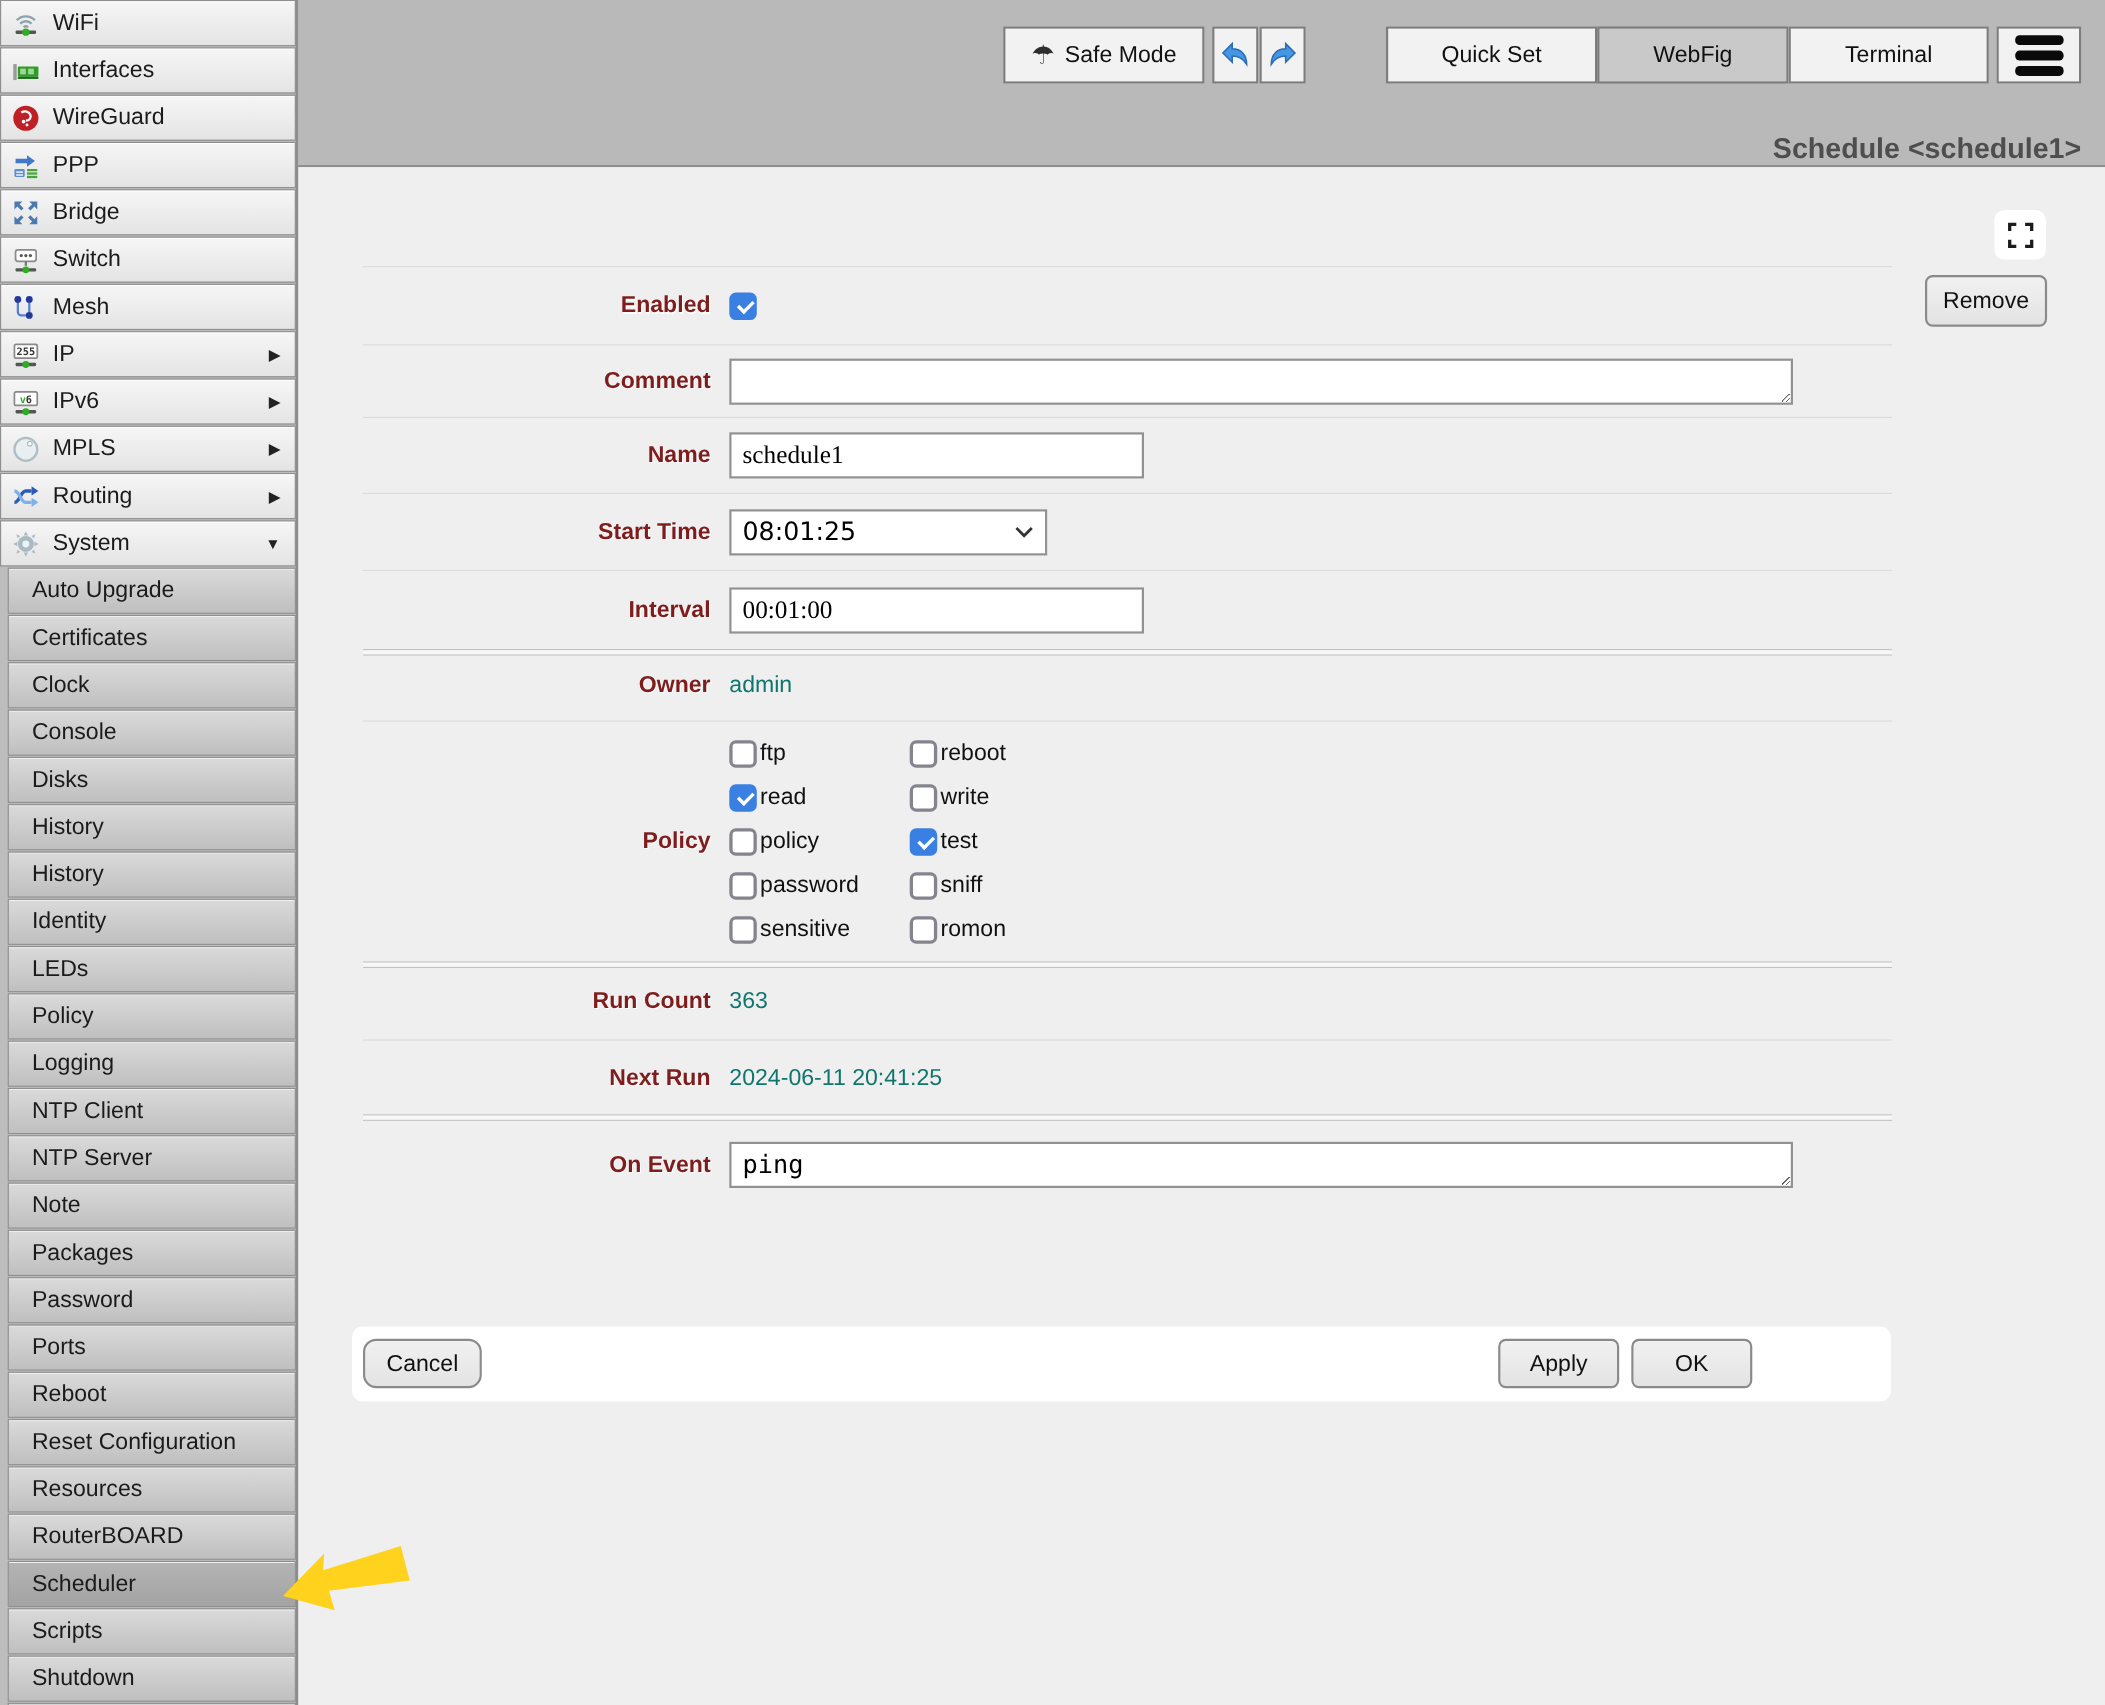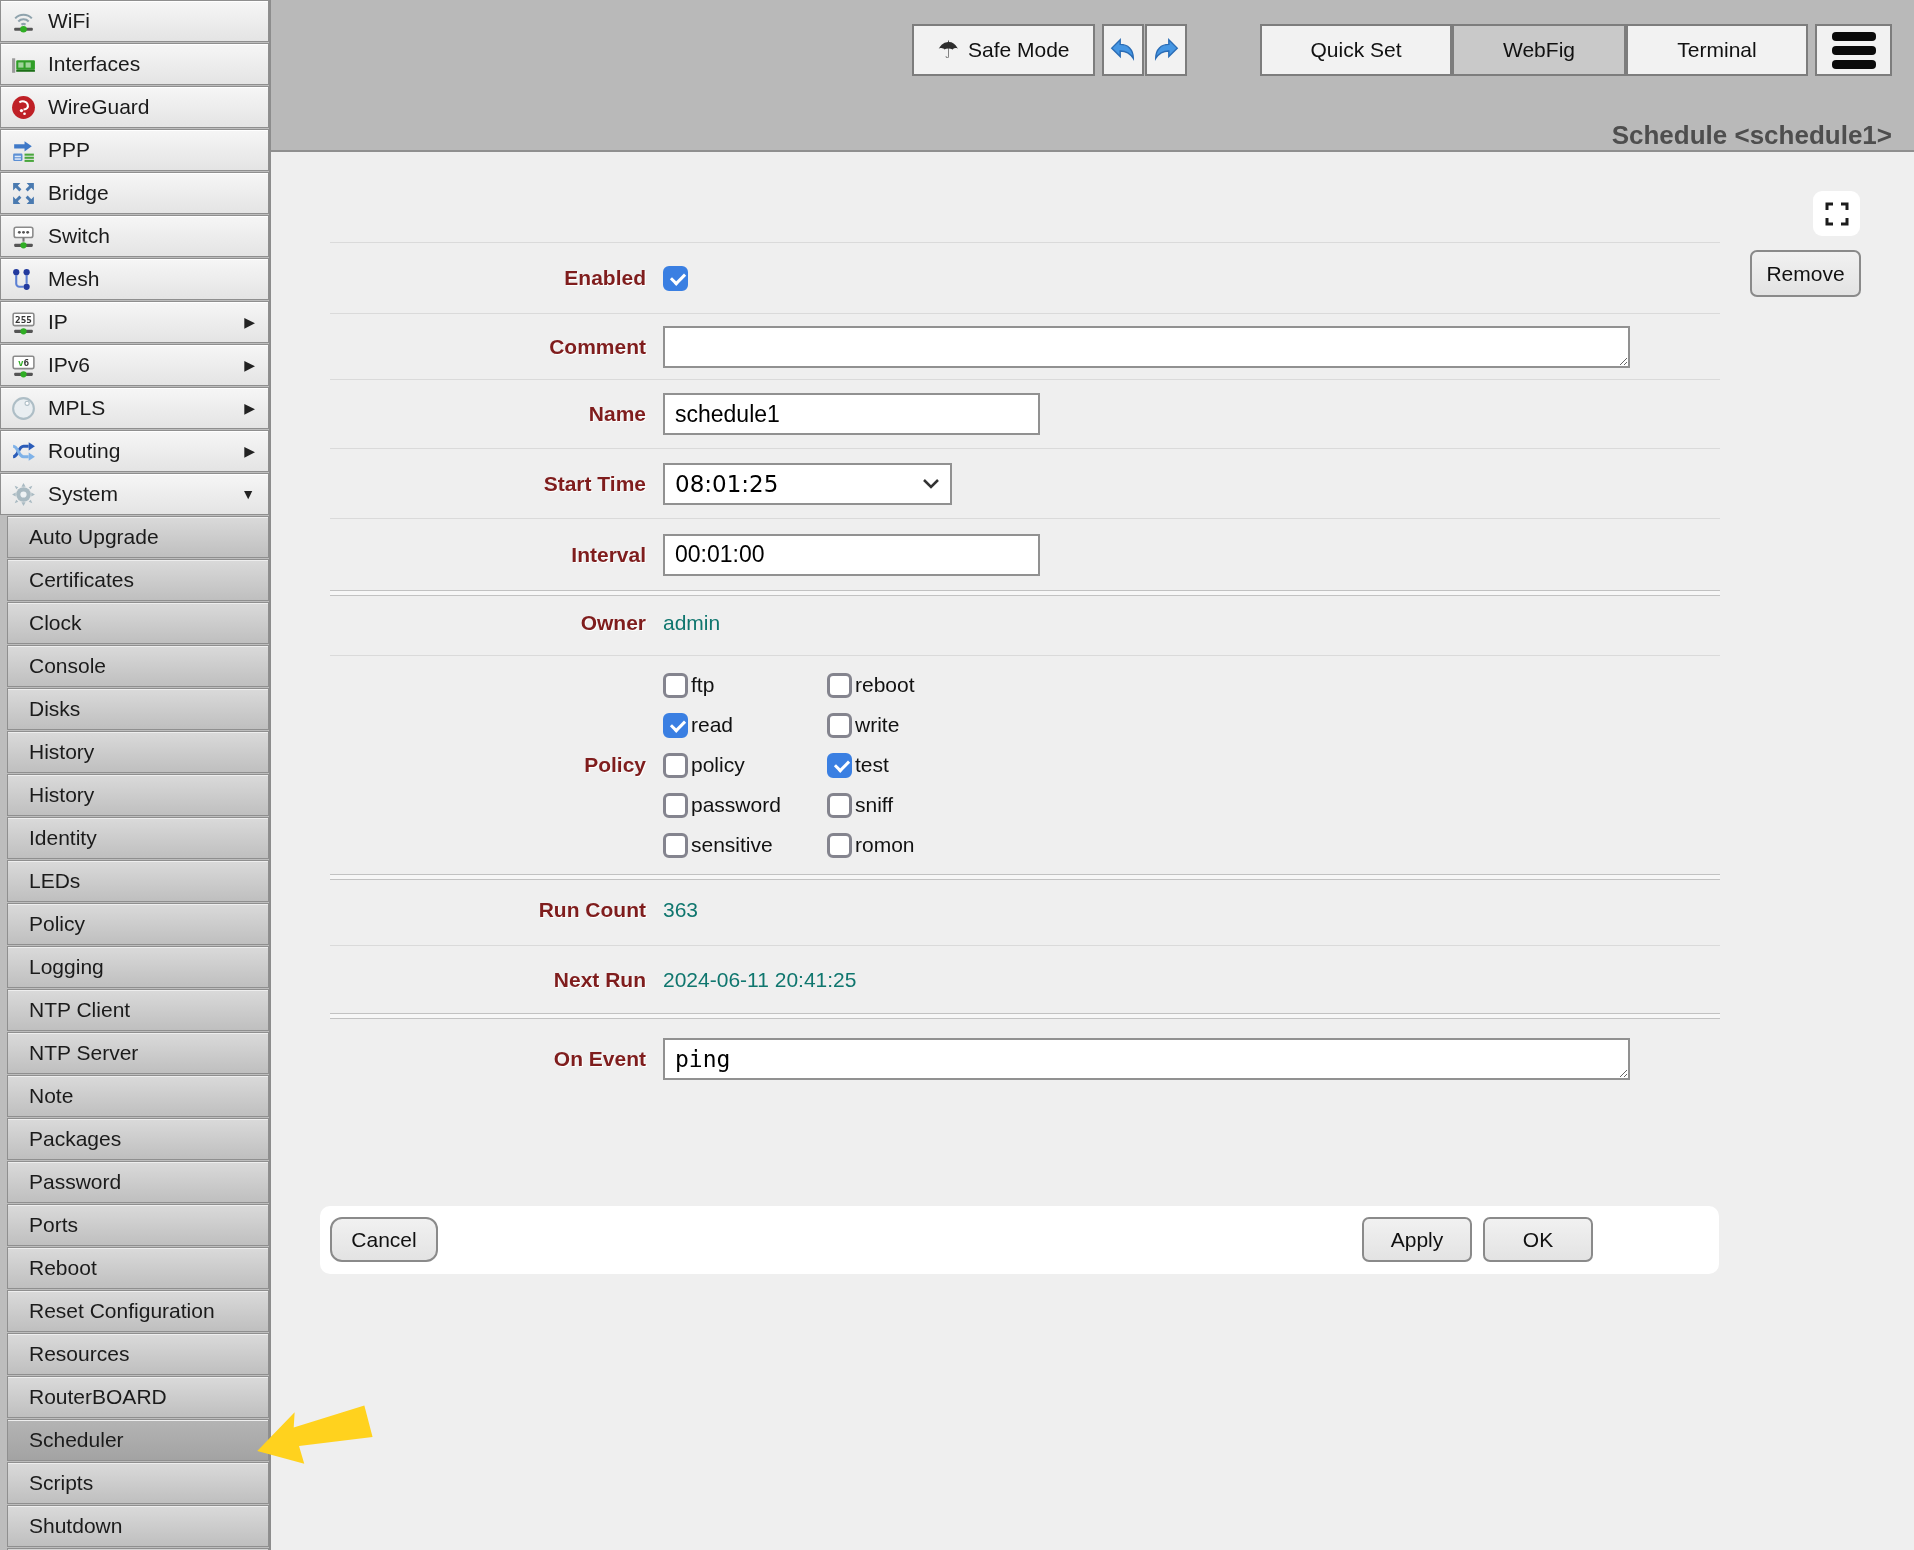--- a/index.html
+++ b/index.html
@@ -62,21 +62,21 @@
   .lbl { width:316px; text-align:right; font-size:21px; font-weight:bold;
     color:#7f1d1d; text-shadow:1px 1px 0 #ffffff; flex:0 0 316px; }
   .ctl { margin-left:17px; display:flex; align-items:center; }
   .static { font-size:21px; color:#0f766e; }
 
   .r-en{height:71px} .r-cm{height:66px} .r-nm{height:69px} .r-sd{height:74px}
   .r-st{height:70px} .r-iv{height:72px} .r-ow{height:65px} .r-po{height:219px}
   .r-rc{height:71px} .r-nr{height:68px} .r-oe{height:92px}
 
   .txt { height:42px; border:2px solid #919191; background:#fff; padding:0 10px;
-    font-family:Liberation Sans, sans-serif; font-size:23px; color:#000; }
+    font-family:Liberation Serif, serif; font-size:23px; color:#000; }
   .w-name { width:377px; }
   textarea.txt { width:967px; height:42px; resize:both; padding-top:6px;
     font-size:23px; line-height:26px; }
   textarea.mono { font-family:"DejaVu Sans Mono", monospace; }
   .select { width:289px; height:42px; border:2px solid #919191; background:#fff;
     display:flex; align-items:center; justify-content:space-between;
     padding:0 10px; font-family:"DejaVu Sans", sans-serif; font-size:23px; cursor:pointer; }
 
   .checkbox { width:25px; height:25px; border:3px solid #84848e; border-radius:6px;
     background:#fff; display:inline-block; position:relative; flex:0 0 25px; cursor:pointer; }

